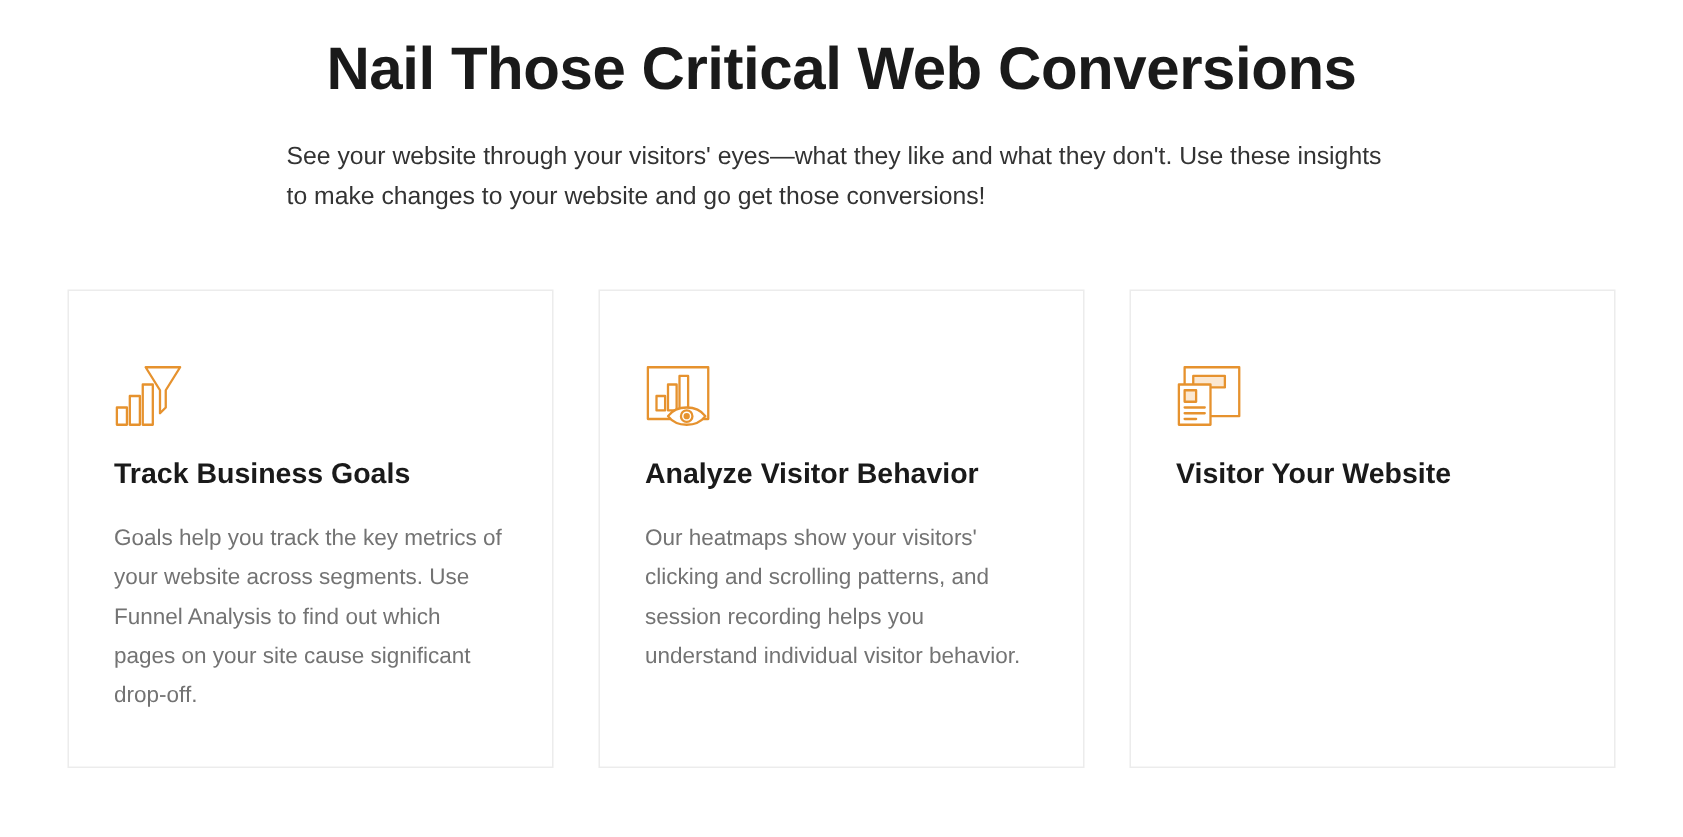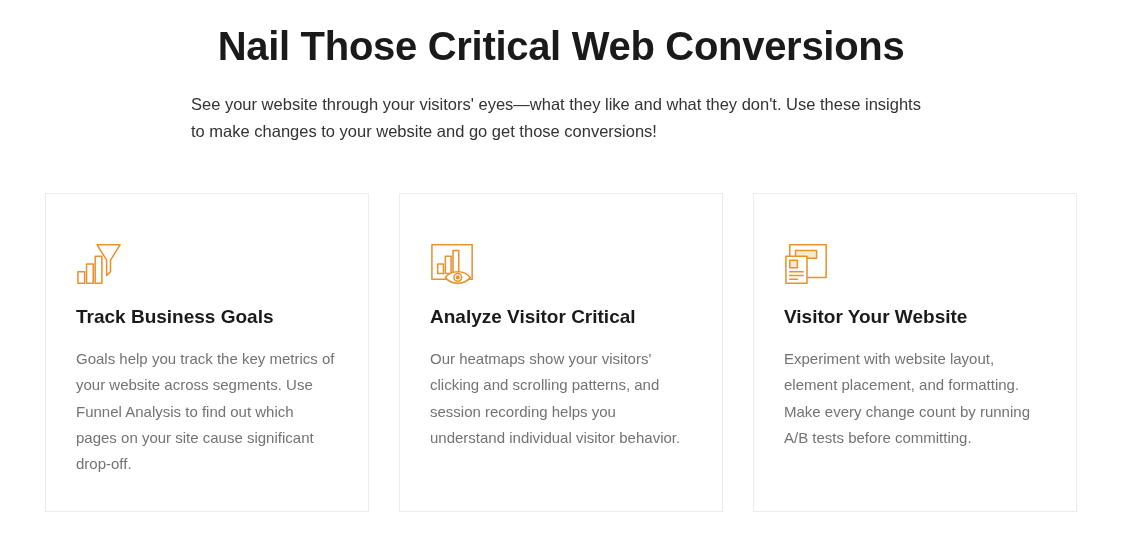--- a/index.html
+++ b/index.html
@@ -91,21 +91,21 @@
           <rect x="8" y="22" width="6" height="10"></rect>
           <rect x="16" y="14" width="6" height="18"></rect>
           <rect x="24" y="8" width="6" height="24"></rect>
 
           <path d="M16 36 C22 28, 36 28, 42 36 C36 44, 22 44, 16 36 Z" fill="#ffffff"></path>
           <circle cx="29" cy="36" r="4"></circle>
           <circle cx="29" cy="36" r="1.4" fill="#e6922e"></circle>
         </g>
       </svg>
     </span>
-    <h3 class="card-title">Analyze Visitor Critical</h3>
+    <h3 class="card-title">Analyze Visitor Behavior</h3>
     <p class="card-text">Our heatmaps show your visitors' clicking and scrolling patterns, and session recording helps you understand individual visitor behavior.</p>
   </div>
 
   <div class="card">
     <span class="card-icon">
       <svg viewBox="0 0 48 44" width="46" height="44">
         <g fill="none" stroke="#e6922e" stroke-width="1.6" stroke-linejoin="round" stroke-linecap="round">
 
           <rect x="6" y="2" width="38" height="34"></rect>
 
@@ -113,16 +113,15 @@
 
           <rect x="2" y="14" width="22" height="28" fill="#ffffff"></rect>
           <rect x="6" y="18" width="8" height="8" fill="#fbe8d2" stroke="#e6922e"></rect>
           <line x1="6" y1="30" x2="20" y2="30"></line>
           <line x1="6" y1="34" x2="20" y2="34"></line>
           <line x1="6" y1="38" x2="14" y2="38"></line>
         </g>
       </svg>
     </span>
     <h3 class="card-title">Visitor Your Website</h3>
-    <p class="card-text">Experiment with website layout, element placement, and formatting. Make every change count by running A/B tests before committing.</p>
   </div>
 
 </div>
 
 </body></html>

